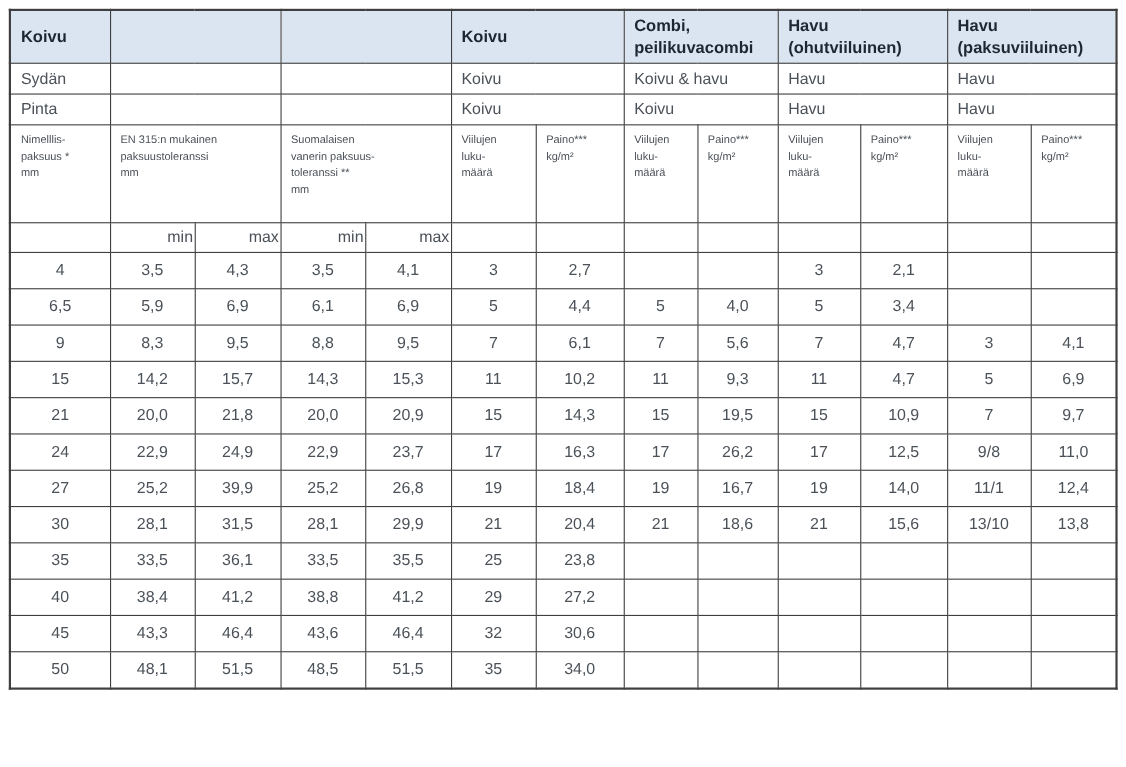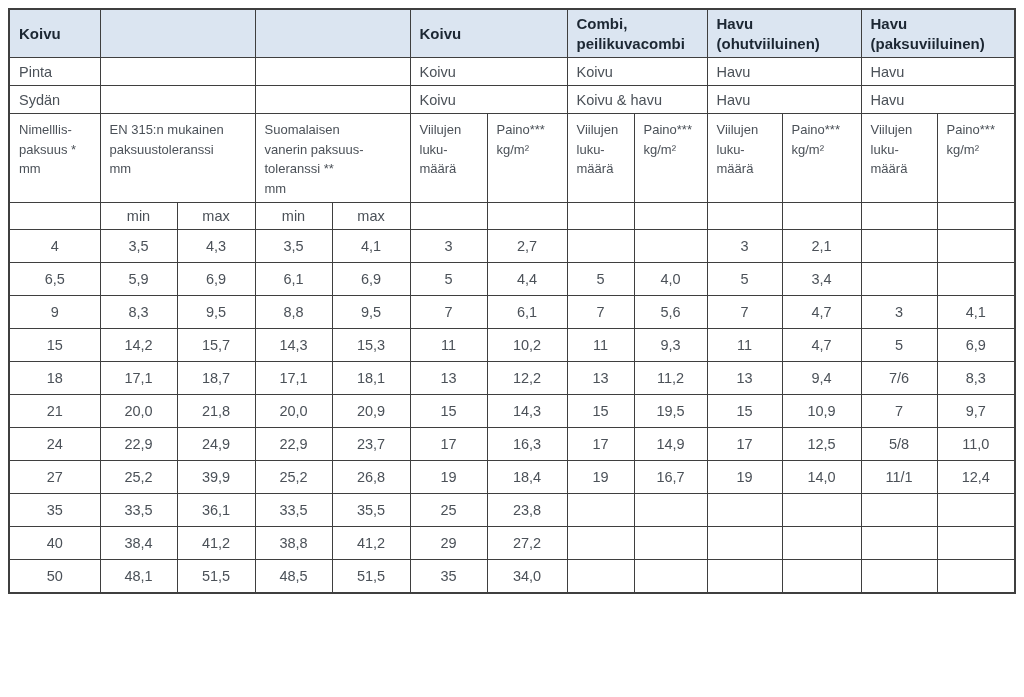--- a/index.html
+++ b/index.html
@@ -43,29 +43,29 @@
     white-space: nowrap;
   }
   
   thead tr:nth-child(4) th {
     font-weight: 400;
     color: #4b5158;
     text-align: left;
     vertical-align: top;
     padding: 6px 4px 4px 9px;
     height: 89px;
-    font-size: 13px;
+    font-size: 10px;
     line-height: 1.5;
     white-space: pre-line;
   }
   
   thead tr:nth-child(5) th {
     font-weight: 400;
     color: #4b5158;
-    text-align: center;
+    text-align: right;
     vertical-align: middle;
     height: 27px;
     font-size: 14.5px;
     padding: 1px;
   }
   
   tbody td {
     text-align: center;
     vertical-align: middle;
     color: #4b5158;
@@ -100,37 +100,37 @@
         <th colspan="2" data-name="header-empty-en315"></th>
         <th colspan="2" data-name="header-empty-suomalainen"></th>
         <th colspan="2" data-name="header-koivu">Koivu</th>
         <th colspan="2" data-name="header-combi">Combi,
 peilikuvacombi</th>
         <th colspan="2" data-name="header-havu-ohutviiluinen">Havu
 (ohutviiluinen)</th>
         <th colspan="2" data-name="header-havu-paksuviiluinen">Havu
 (paksuviiluinen)</th>
       </tr>
+      <tr data-name="sydan-row">
+        <th data-name="row-label-sydan">Sydän</th>
+        <th colspan="2" data-name="sydan-empty-1"></th>
+        <th colspan="2" data-name="sydan-empty-2"></th>
+        <th colspan="2" data-name="sydan-koivu">Koivu</th>
+        <th colspan="2" data-name="sydan-combi">Koivu &amp; havu</th>
+        <th colspan="2" data-name="sydan-havu-ohut">Havu</th>
+        <th colspan="2" data-name="sydan-havu-paksu">Havu</th>
+      </tr>
       <tr data-name="pinta-row">
         <th data-name="row-label-pinta">Pinta</th>
         <th colspan="2" data-name="pinta-empty-1"></th>
         <th colspan="2" data-name="pinta-empty-2"></th>
         <th colspan="2" data-name="pinta-koivu">Koivu</th>
         <th colspan="2" data-name="pinta-combi">Koivu</th>
         <th colspan="2" data-name="pinta-havu-ohut">Havu</th>
         <th colspan="2" data-name="pinta-havu-paksu">Havu</th>
-      </tr>
-      <tr data-name="sydan-row">
-        <th data-name="row-label-sydan">Sydän</th>
-        <th colspan="2" data-name="sydan-empty-1"></th>
-        <th colspan="2" data-name="sydan-empty-2"></th>
-        <th colspan="2" data-name="sydan-koivu">Koivu</th>
-        <th colspan="2" data-name="sydan-combi">Koivu &amp; havu</th>
-        <th colspan="2" data-name="sydan-havu-ohut">Havu</th>
-        <th colspan="2" data-name="sydan-havu-paksu">Havu</th>
       </tr>
       <tr data-name="column-header-row">
         <th data-name="col-nominal-thickness">Nimelllis-
 paksuus *
 mm</th>
         <th colspan="2" data-name="col-en315-tolerance">EN 315:n mukainen
 paksuustoleranssi
 mm</th>
         <th colspan="2" data-name="col-finnish-tolerance">Suomalaisen
 vanerin paksuus-
@@ -228,35 +228,20 @@
         <td data-name="table-cell">11</td>
         <td data-name="table-cell">10,2</td>
         <td data-name="table-cell">11</td>
         <td data-name="table-cell">9,3</td>
         <td data-name="table-cell">11</td>
         <td data-name="table-cell">4,7</td>
         <td data-name="table-cell">5</td>
         <td data-name="table-cell">6,9</td>
       </tr>
       <tr data-name="table-row">
-        <td data-name="table-cell">18</td>
-        <td data-name="table-cell">17,1</td>
-        <td data-name="table-cell">18,7</td>
-        <td data-name="table-cell">17,1</td>
-        <td data-name="table-cell">18,1</td>
-        <td data-name="table-cell">13</td>
-        <td data-name="table-cell">12,2</td>
-        <td data-name="table-cell">13</td>
-        <td data-name="table-cell">11,2</td>
-        <td data-name="table-cell">13</td>
-        <td data-name="table-cell">9,4</td>
-        <td data-name="table-cell">7/6</td>
-        <td data-name="table-cell">8,3</td>
-      </tr>
-      <tr data-name="table-row">
         <td data-name="table-cell">21</td>
         <td data-name="table-cell">20,0</td>
         <td data-name="table-cell">21,8</td>
         <td data-name="table-cell">20,0</td>
         <td data-name="table-cell">20,9</td>
         <td data-name="table-cell">15</td>
         <td data-name="table-cell">14,3</td>
         <td data-name="table-cell">15</td>
         <td data-name="table-cell">19,5</td>
         <td data-name="table-cell">15</td>
@@ -266,42 +251,57 @@
       </tr>
       <tr data-name="table-row">
         <td data-name="table-cell">24</td>
         <td data-name="table-cell">22,9</td>
         <td data-name="table-cell">24,9</td>
         <td data-name="table-cell">22,9</td>
         <td data-name="table-cell">23,7</td>
         <td data-name="table-cell">17</td>
         <td data-name="table-cell">16,3</td>
         <td data-name="table-cell">17</td>
-        <td data-name="table-cell">14,9</td>
+        <td data-name="table-cell">26,2</td>
         <td data-name="table-cell">17</td>
         <td data-name="table-cell">12,5</td>
-        <td data-name="table-cell">5/8</td>
+        <td data-name="table-cell">9/8</td>
         <td data-name="table-cell">11,0</td>
       </tr>
       <tr data-name="table-row">
         <td data-name="table-cell">27</td>
         <td data-name="table-cell">25,2</td>
         <td data-name="table-cell">39,9</td>
         <td data-name="table-cell">25,2</td>
         <td data-name="table-cell">26,8</td>
         <td data-name="table-cell">19</td>
         <td data-name="table-cell">18,4</td>
         <td data-name="table-cell">19</td>
         <td data-name="table-cell">16,7</td>
         <td data-name="table-cell">19</td>
         <td data-name="table-cell">14,0</td>
         <td data-name="table-cell">11/1</td>
         <td data-name="table-cell">12,4</td>
       </tr>
       <tr data-name="table-row">
+        <td data-name="table-cell">30</td>
+        <td data-name="table-cell">28,1</td>
+        <td data-name="table-cell">31,5</td>
+        <td data-name="table-cell">28,1</td>
+        <td data-name="table-cell">29,9</td>
+        <td data-name="table-cell">21</td>
+        <td data-name="table-cell">20,4</td>
+        <td data-name="table-cell">21</td>
+        <td data-name="table-cell">18,6</td>
+        <td data-name="table-cell">21</td>
+        <td data-name="table-cell">15,6</td>
+        <td data-name="table-cell">13/10</td>
+        <td data-name="table-cell">13,8</td>
+      </tr>
+      <tr data-name="table-row">
         <td data-name="table-cell">35</td>
         <td data-name="table-cell">33,5</td>
         <td data-name="table-cell">36,1</td>
         <td data-name="table-cell">33,5</td>
         <td data-name="table-cell">35,5</td>
         <td data-name="table-cell">25</td>
         <td data-name="table-cell">23,8</td>
         <td data-name="table-cell"></td>
         <td data-name="table-cell"></td>
         <td data-name="table-cell"></td>
@@ -318,20 +318,35 @@
         <td data-name="table-cell">29</td>
         <td data-name="table-cell">27,2</td>
         <td data-name="table-cell"></td>
         <td data-name="table-cell"></td>
         <td data-name="table-cell"></td>
         <td data-name="table-cell"></td>
         <td data-name="table-cell"></td>
         <td data-name="table-cell"></td>
       </tr>
       <tr data-name="table-row">
+        <td data-name="table-cell">45</td>
+        <td data-name="table-cell">43,3</td>
+        <td data-name="table-cell">46,4</td>
+        <td data-name="table-cell">43,6</td>
+        <td data-name="table-cell">46,4</td>
+        <td data-name="table-cell">32</td>
+        <td data-name="table-cell">30,6</td>
+        <td data-name="table-cell"></td>
+        <td data-name="table-cell"></td>
+        <td data-name="table-cell"></td>
+        <td data-name="table-cell"></td>
+        <td data-name="table-cell"></td>
+        <td data-name="table-cell"></td>
+      </tr>
+      <tr data-name="table-row">
         <td data-name="table-cell">50</td>
         <td data-name="table-cell">48,1</td>
         <td data-name="table-cell">51,5</td>
         <td data-name="table-cell">48,5</td>
         <td data-name="table-cell">51,5</td>
         <td data-name="table-cell">35</td>
         <td data-name="table-cell">34,0</td>
         <td data-name="table-cell"></td>
         <td data-name="table-cell"></td>
         <td data-name="table-cell"></td>

